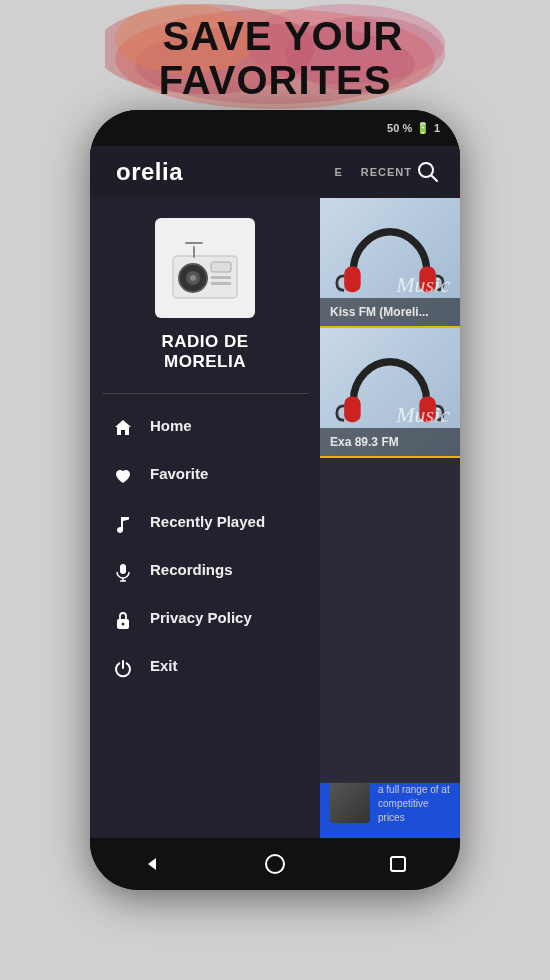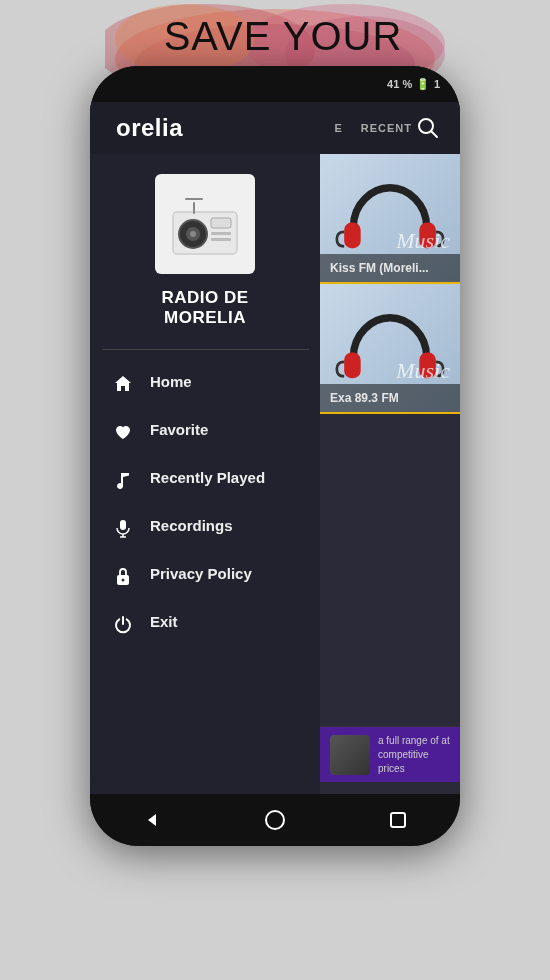--- a/index.html
+++ b/index.html
@@ -305,27 +305,27 @@
       font-size: 12px;
       color: #e5e5e5;
       font-weight: bold;
       white-space: nowrap;
       overflow: hidden;
       text-overflow: ellipsis;
     }
 
     .ad-banner {
       position: absolute;
-      bottom: 12px;
+      bottom: 0;
       left: 0;
       right: 0;
       height: 56px;
-      background: #4c1d95;
-      display: flex;
-      align-items: center;
+      background: #1d4ed8;
+      display: flex;
+      align-items: flex-start;
       padding: 0 10px;
       gap: 8px;
       border-top: 1px solid #333;
     }
 
     .ad-text {
       font-size: 10px;
       color: #ccc;
       line-height: 1.4;
     }
@@ -365,30 +365,31 @@
 <div class="title-area" style="position:relative; z-index:2; margin-top:14px; margin-bottom:8px; text-align:center; width:550px;">
 
   <svg style="position:absolute; top:-10px; left:50%; transform:translateX(-50%); width:340px; height:120px; z-index:-1;" viewBox="0 0 340 120" xmlns="http://www.w3.org/2000/svg">
     <ellipse cx="170" cy="55" rx="160" ry="50" fill="#e07060" opacity="0.45"></ellipse>
     <ellipse cx="100" cy="45" rx="110" ry="45" fill="#c0505a" opacity="0.4"></ellipse>
     <ellipse cx="240" cy="40" rx="100" ry="40" fill="#d06080" opacity="0.35"></ellipse>
     <ellipse cx="170" cy="60" rx="140" ry="40" fill="#b04060" opacity="0.25"></ellipse>
     <ellipse cx="80" cy="35" rx="70" ry="35" fill="#e08050" opacity="0.4"></ellipse>
     <ellipse cx="260" cy="50" rx="80" ry="38" fill="#c05070" opacity="0.3"></ellipse>
   </svg>
-  <h1 style="font-size:40px; font-weight:400; color:#111; line-height:1.1; text-transform:uppercase;margin-left:16px;">SAVE YOUR</h1>
+  <h1 style="font-size:40px; font-weight:700; color:#111; line-height:1.1; text-transform:uppercase;margin-left:16px;">SAVE YOUR</h1>
+  <h1 style="font-size:40px; font-weight:900; color:#111; line-height:1.1; text-transform:uppercase;">FAVORITES</h1>
 </div>
 
 <div class="phone-shell">
 
   <div class="status-bar">
     <div class="notch"></div>
     <span class="status-left"></span>
     <span class="status-right">
-      <span>41 %</span>
+      <span>50 %</span>
       <span>🔋</span>
       <span>1</span>
     </span>
   </div>
 
   <div class="phone-screen">
 
     <div class="app-header">
       <div style="display:flex; align-items:center; flex:1;">
         <span class="app-header-title">orelia</span>

